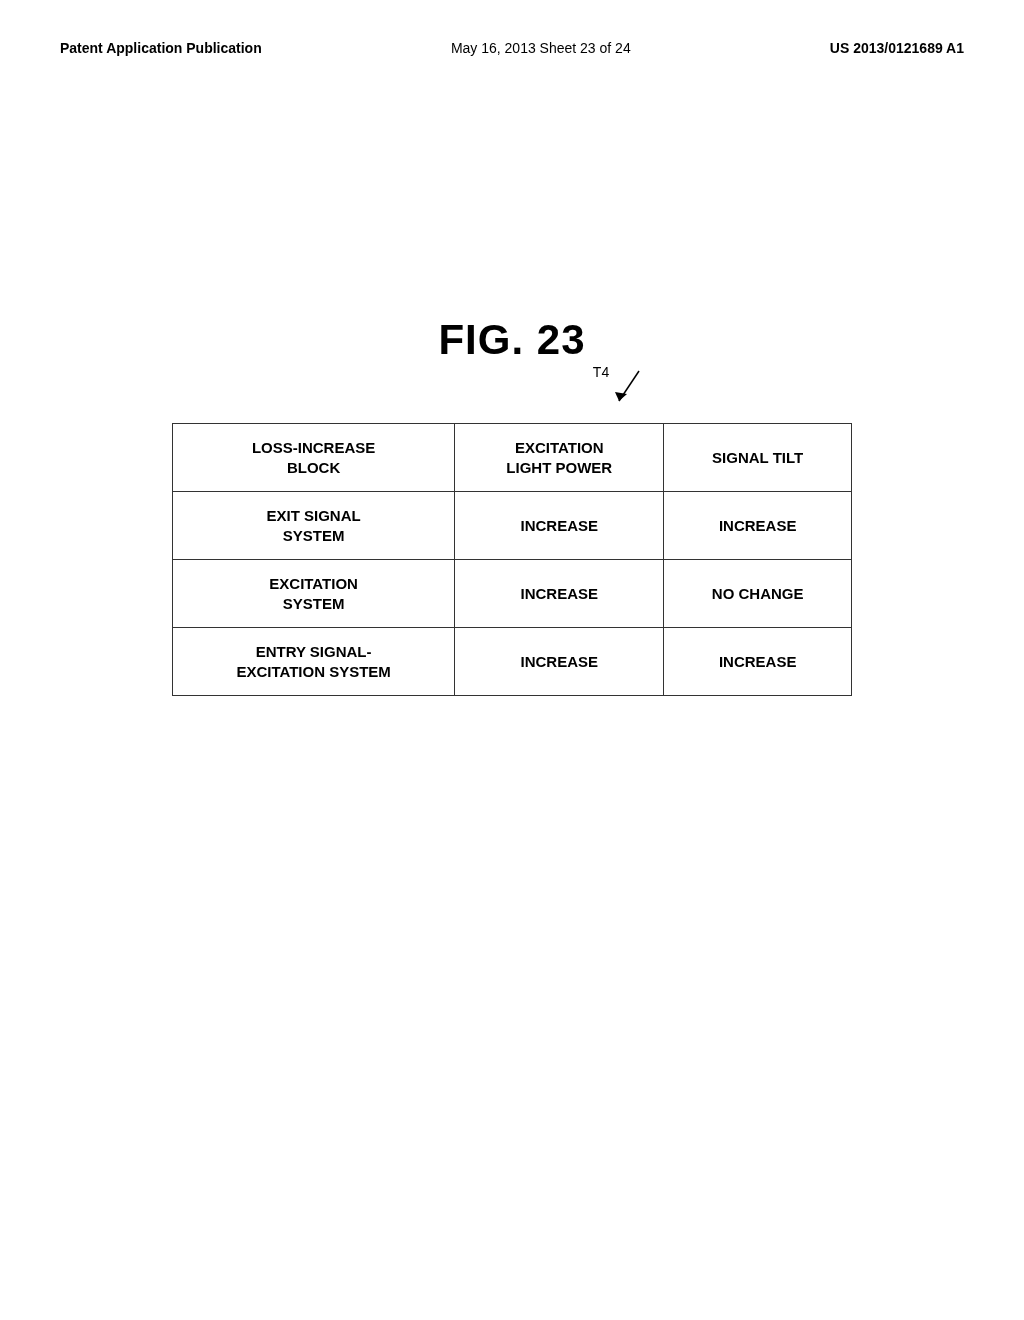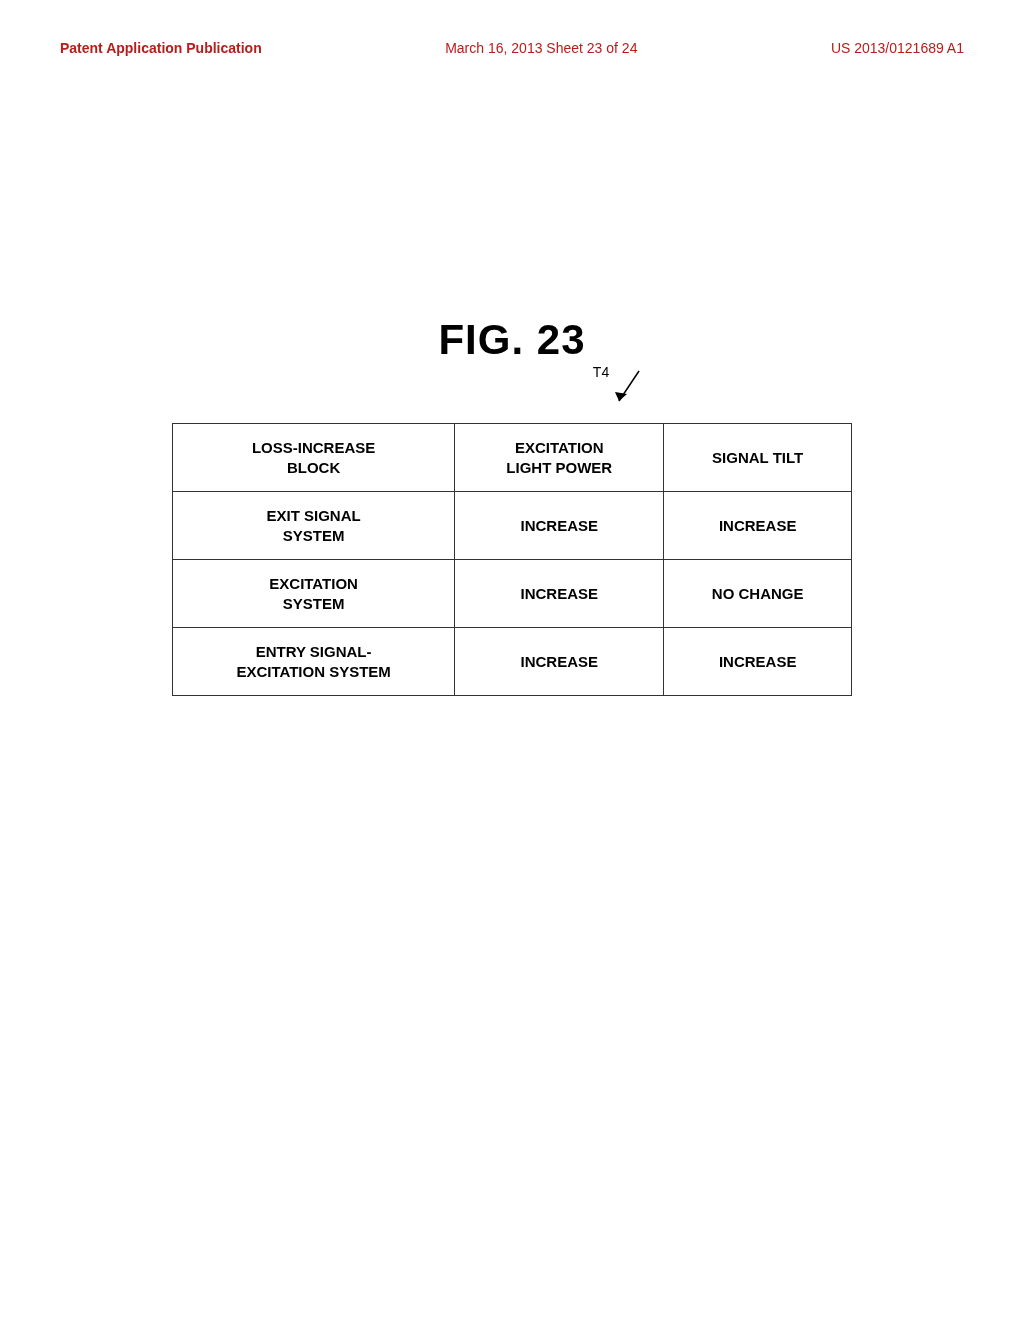--- a/index.html
+++ b/index.html
@@ -24,33 +24,33 @@
       position: relative;
       padding: 40px 60px;
     }
 
     .header {
       display: flex;
       justify-content: space-between;
       align-items: flex-start;
       margin-bottom: 20px;
       font-size: 14px;
-      color: #b91c1c;
+      color: #000000;
     }
 
     .header-left {
       font-weight: bold;
     }
 
     .header-center {
       text-align: center;
     }
 
     .header-right {
-      font-weight: normal;
+      font-weight: bold;
       padding-left: 10px;
     }
 
     .figure-title {
       text-align: center;
       font-size: 42px;
       font-weight: bold;
       color: #000;
       margin-top: 260px;
       letter-spacing: 1px;
@@ -90,21 +90,21 @@
       margin-bottom: 15px;
     }
   </style>
 </head>
 <body>
 
 <div class="page-container">
 
   <div class="header">
     <div class="header-left">Patent Application Publication</div>
-    <div class="header-center">March 16, 2013   Sheet 23 of 24</div>
+    <div class="header-center">May 16, 2013   Sheet 23 of 24</div>
     <div class="header-right">US 2013/0121689 A1</div>
   </div>
 
   <div class="figure-title">FIG. 23</div>
 
   <div class="t4-row">
     <div style="display:flex; flex-direction:row; align-items:flex-start; margin-left: 200px;">
       <span style="font-size:14px; color:#000; margin-left:28px;">T4</span>
       <svg width="50" height="40" style="margin-top:2px;">
         <line x1="30" y1="5" x2="10" y2="35" stroke="#000" stroke-width="1.5"></line>

